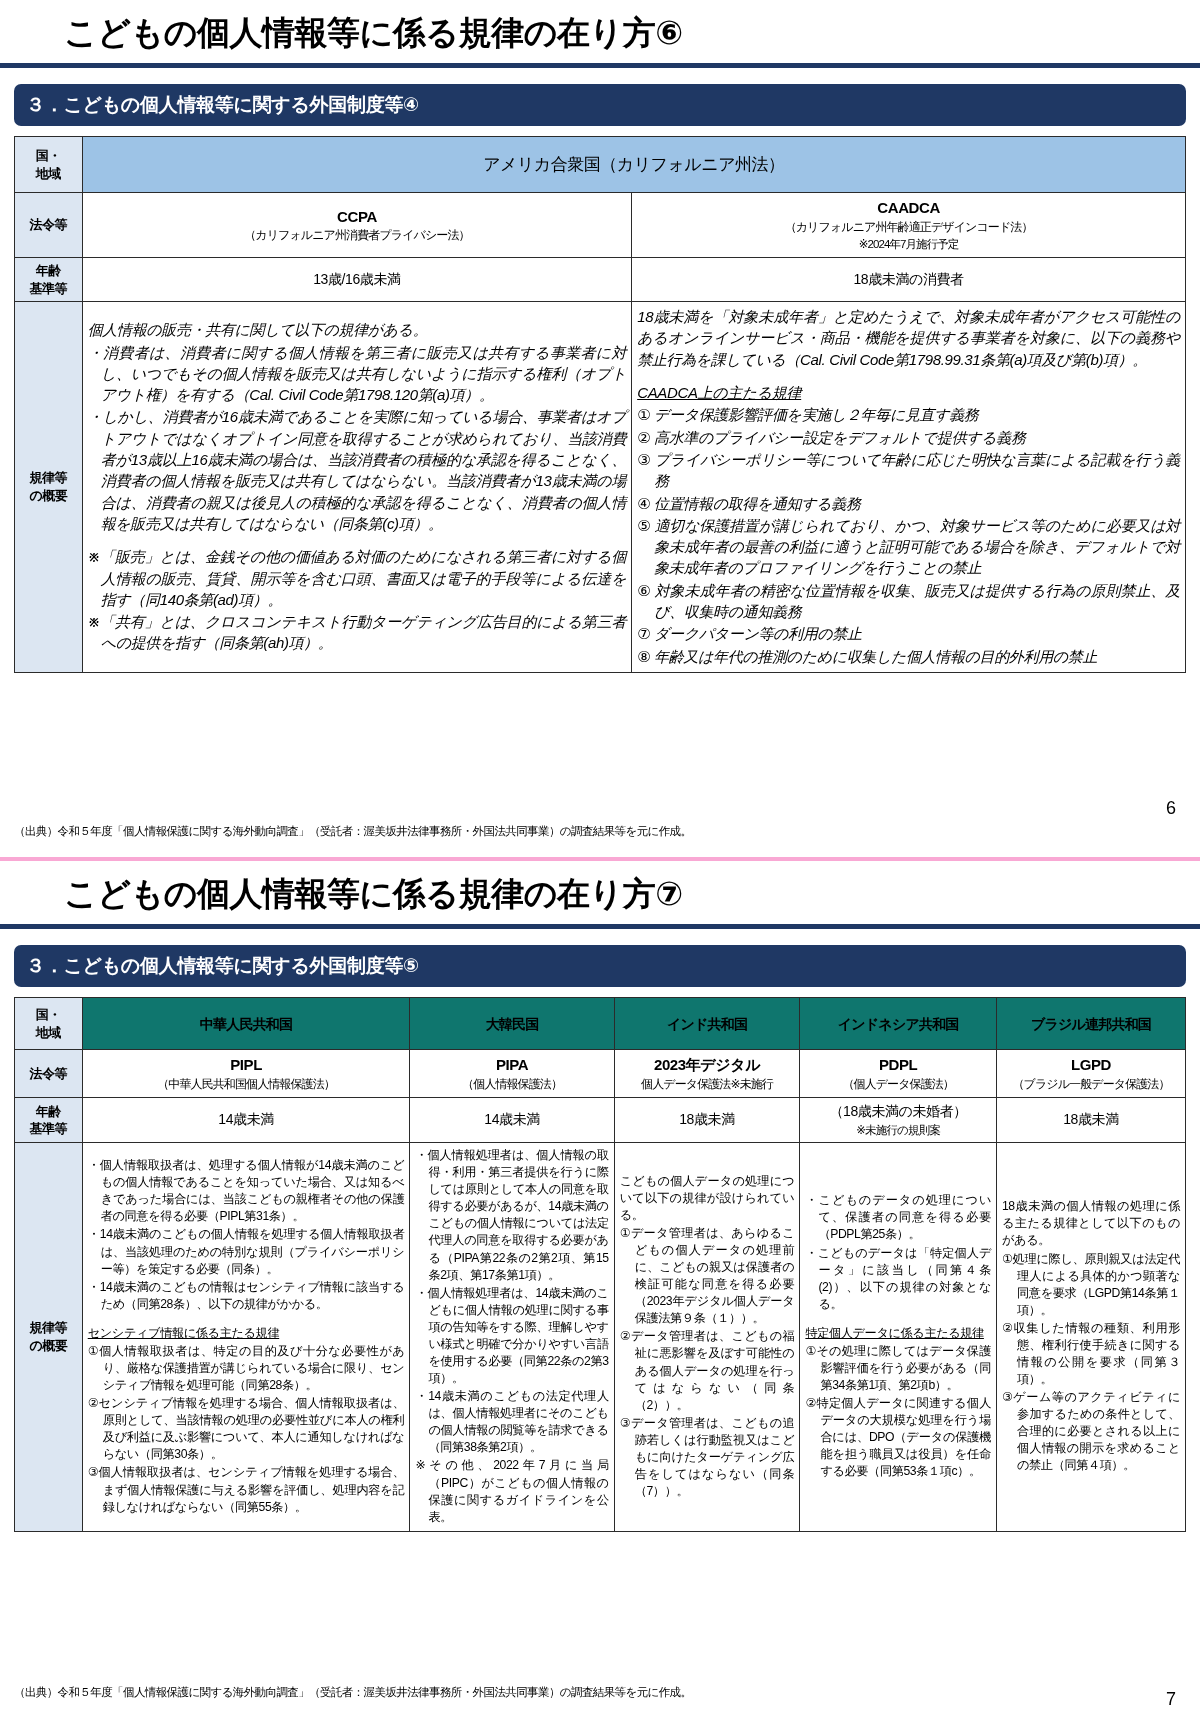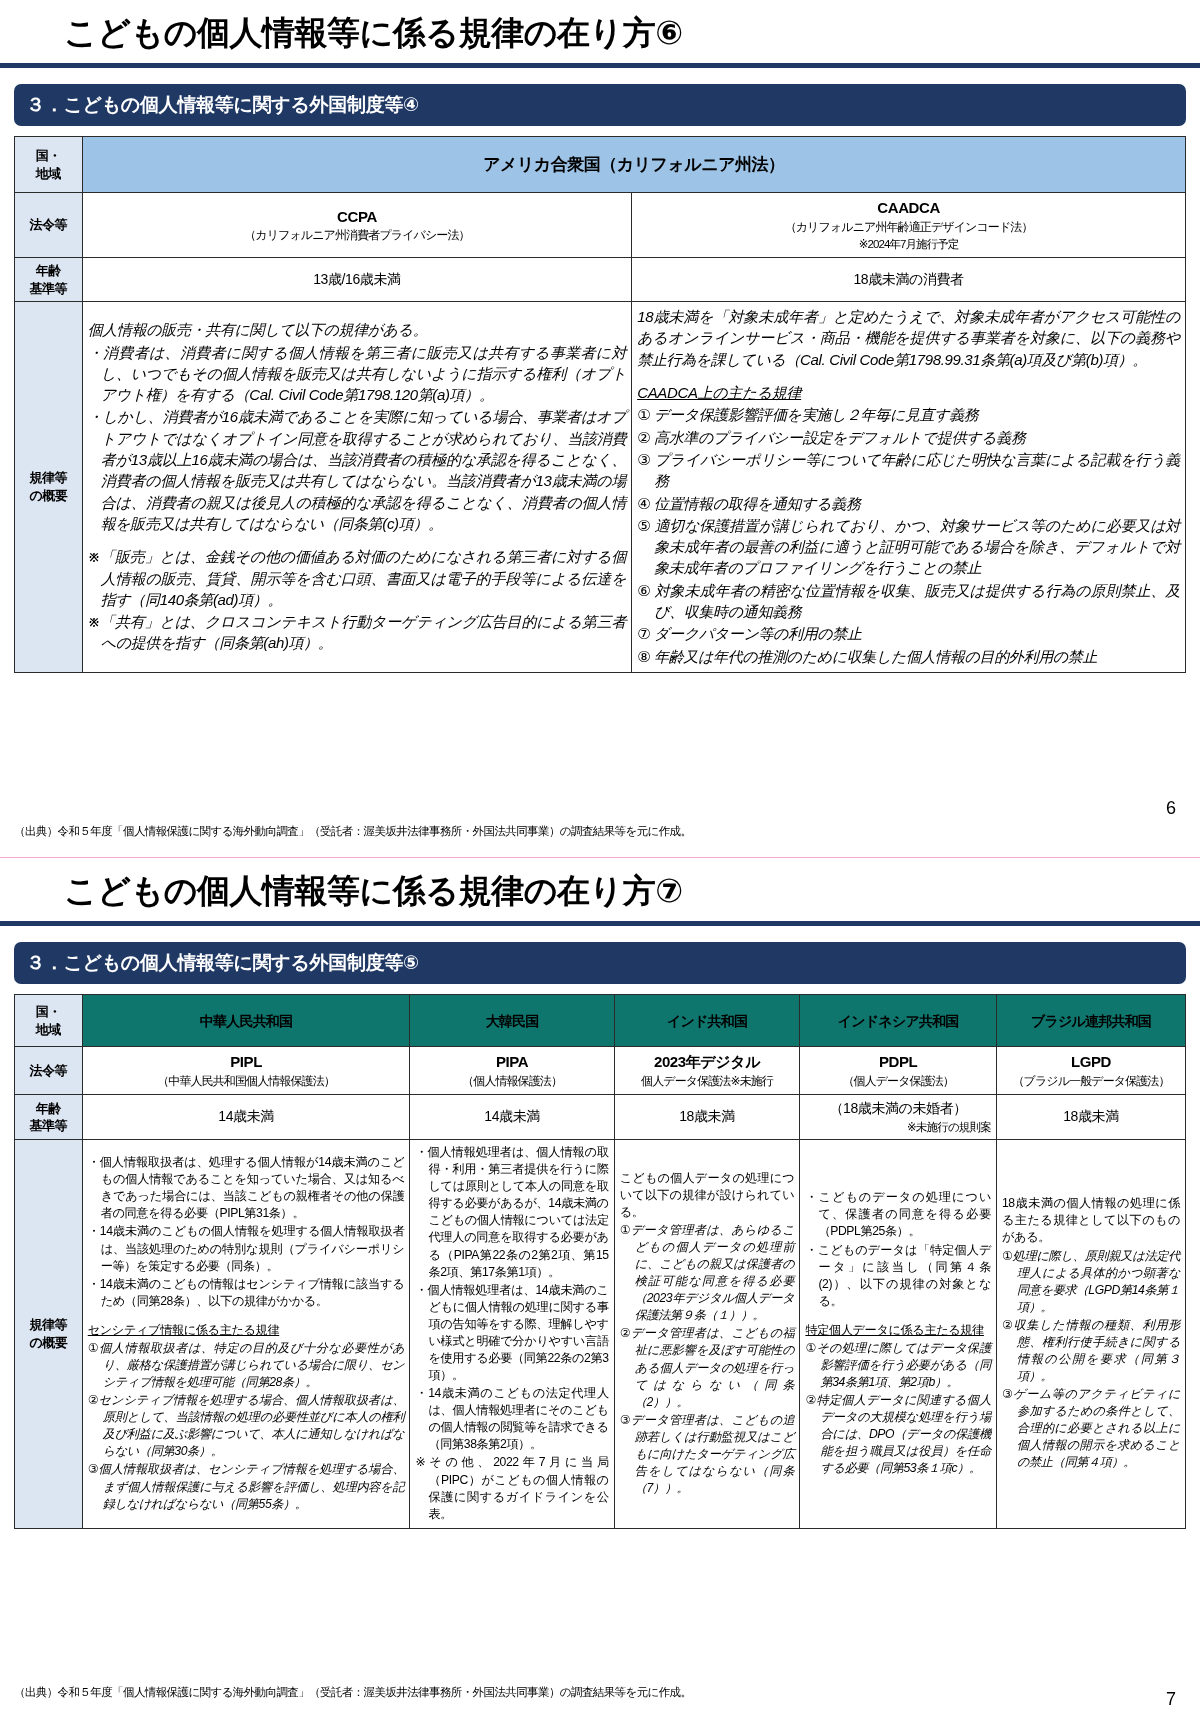--- a/index.html
+++ b/index.html
@@ -10,21 +10,21 @@
   }
   body { width: 1200px; }
 
   .slide {
     position: relative;
     width: 1200px;
     height: 857px;
     background: #ffffff;
     overflow: hidden;
   }
-  .slide + .slide { border-top: 1px solid #f9a8d4; }
+  .slide + .slide { border-top: 4px solid #f9a8d4; }
 
   
   .slide-title {
     font-size: 33px;
     font-weight: bold;
     color: #000000;
     letter-spacing: -0.5px;
     padding: 12px 0 6px 64px;
     line-height: 1.25;
     white-space: nowrap;
@@ -69,21 +69,21 @@
     font-size: 13px;
     font-weight: bold;
     line-height: 1.35;
     width: 62px;
     letter-spacing: -0.5px;
   }
   .country-hdr {
     background: #9dc3e6;
     text-align: center;
     font-size: 17px;
-    font-weight: bold;
+    font-weight: normal;
     height: 56px;
     letter-spacing: -0.5px;
   }
   .country-hdr-sm {
     background: #0f766e;
     text-align: center;
     font-size: 14px;
     font-weight: bold;
     height: 52px;
     letter-spacing: -0.8px;
@@ -99,21 +99,21 @@
   .law-cell .law-abbr { font-weight: bold; font-size: 15px; }
   .law-cell .law-full { font-size: 12px; letter-spacing: -0.9px; }
   .law-cell .law-note { font-size: 11.5px; letter-spacing: -0.9px; }
   .age-cell {
     text-align: center;
     font-size: 14px;
     line-height: 1.4;
     height: 42px;
     letter-spacing: -0.4px;
   }
-  .age-cell .age-sub { font-size: 11.5px; letter-spacing: -0.8px; text-align: right; }
+  .age-cell .age-sub { font-size: 11.5px; letter-spacing: -0.8px; }
 
   .body-cell {
     vertical-align: top;
     font-size: 15px;
     line-height: 1.42;
     letter-spacing: -0.35px;
     padding: 7px 8px 7px 9px;
     text-align: justify;
     font-style: italic;
   }
@@ -133,21 +133,21 @@
     padding-left: 13px;
     text-indent: -13px;
   }
   .ul li::before { content: "・"; }
   .ol { margin: 0; padding: 0; list-style: none; }
   .ol li {
     margin: 0 0 1px 0;
     padding-left: 17px;
     text-indent: -17px;
   }
-  .ol-sm li { padding-left: 15px; text-indent: -15px; font-style: italic; }
+  .ol-sm li { padding-left: 15px; text-indent: -15px; }
   .gap { height: 11px; }
   .underline-hd { text-decoration: underline; margin: 0 0 1px 0; }
   .note { margin: 0 0 1px 0; padding-left: 13px; text-indent: -13px; }
 
   
   .footer {
     position: absolute;
     left: 14px;
     bottom: 14px;
     font-size: 11.5px;

